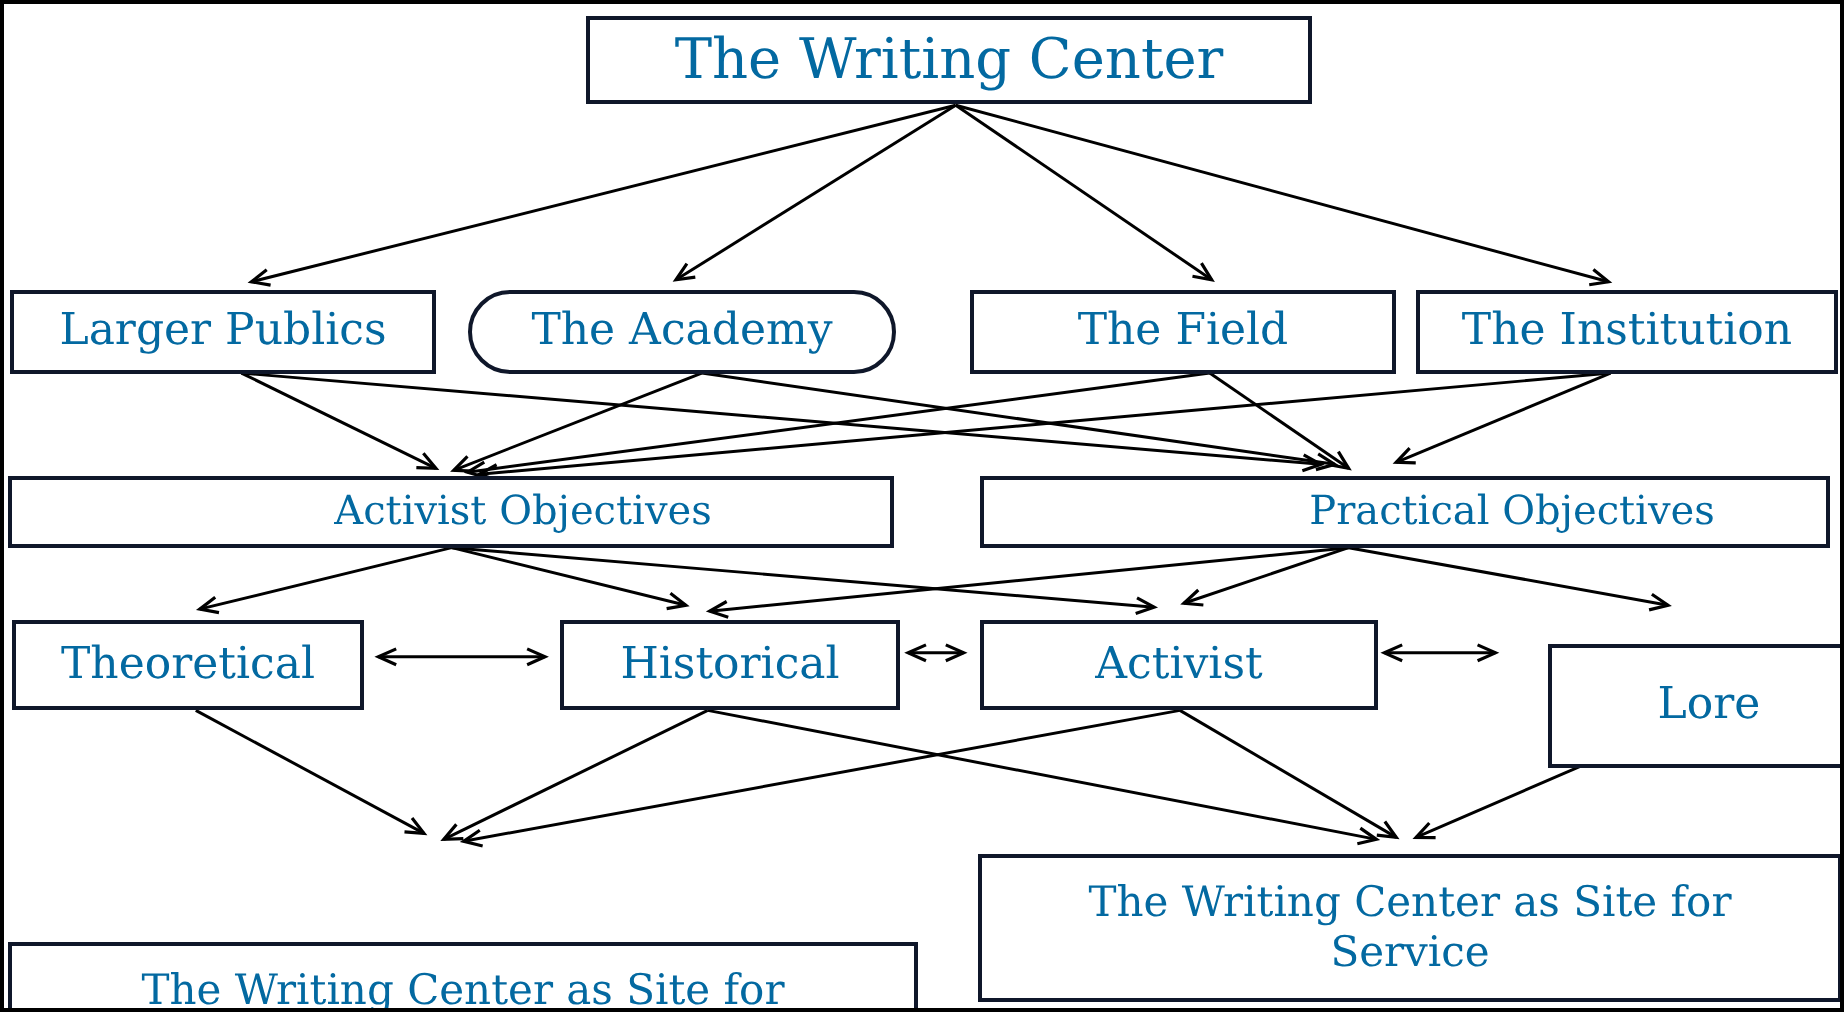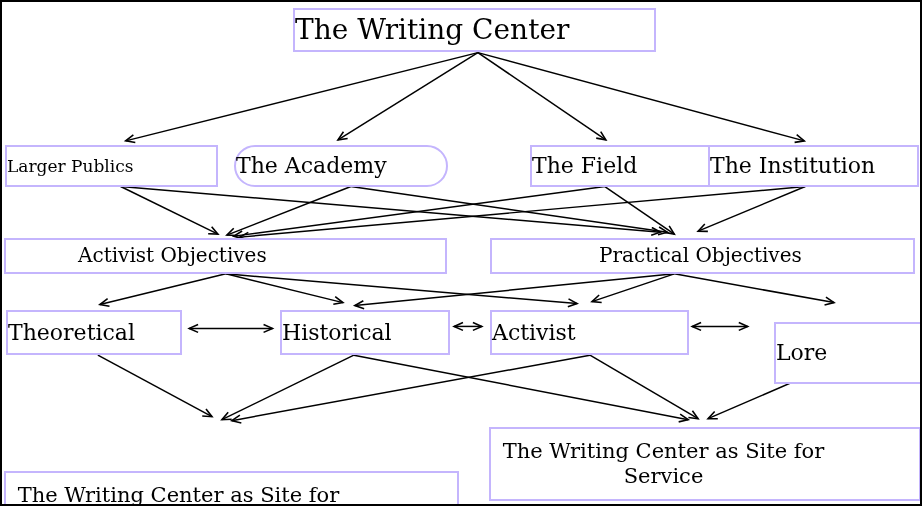--- a/index.html
+++ b/index.html
@@ -22,36 +22,37 @@
     left: 0;
     top: 0;
     width: 100%;
     height: 100%;
     pointer-events: none;
   }
   .node {
     position: absolute;
     box-sizing: border-box;
     background: #ffffff;
-    border: 2px solid #c4b5fd;
-    color: #000000;
+    border: 2px solid #0f172a;
+    color: #0369a1;
     display: flex;
     align-items: center;
+    justify-content: center;
     text-align: center;
     line-height: 1.18;
     white-space: nowrap;
   }
   .node.wrap { white-space: normal; }
   .node.wrap .lbl { display: block; width: 345px; }
 
   #node-writing-center { left: 291px; top: 6px;  width: 363px; height: 44px; font-size: 28px; }
 
-  #node-larger-publics { left: 3px;   top: 143px; width: 213px; height: 42px; font-size: 17px; }
+  #node-larger-publics { left: 3px;   top: 143px; width: 213px; height: 42px; font-size: 22px; }
   #node-academy        { left: 232px; top: 143px; width: 214px; height: 42px; font-size: 22px; border-radius: 21px; }
-  #node-field          { left: 483px; top: 143px; width: 213px; height: 42px; font-size: 22px; margin-left: 45px; }
+  #node-field          { left: 483px; top: 143px; width: 213px; height: 42px; font-size: 22px; }
   #node-institution    { left: 706px; top: 143px; width: 211px; height: 42px; font-size: 22px; }
 
   #node-activist  { left: 2px;   top: 236px; width: 443px; height: 36px; font-size: 20px; padding-left: 72px; }
   #node-practical { left: 488px; top: 236px; width: 425px; height: 36px; font-size: 20px; padding-left: 107px; }
 
   #node-theoretical { left: 4px;   top: 308px; width: 176px; height: 45px; font-size: 22px; }
   #node-historical  { left: 278px; top: 308px; width: 170px; height: 45px; font-size: 22px; }
   #node-empirical   { left: 488px; top: 308px; width: 199px; height: 45px; font-size: 22px; }
   #node-lore        { left: 772px; top: 308px; width: 161px; height: 62px; font-size: 22px; margin-top: 12px; }
 

